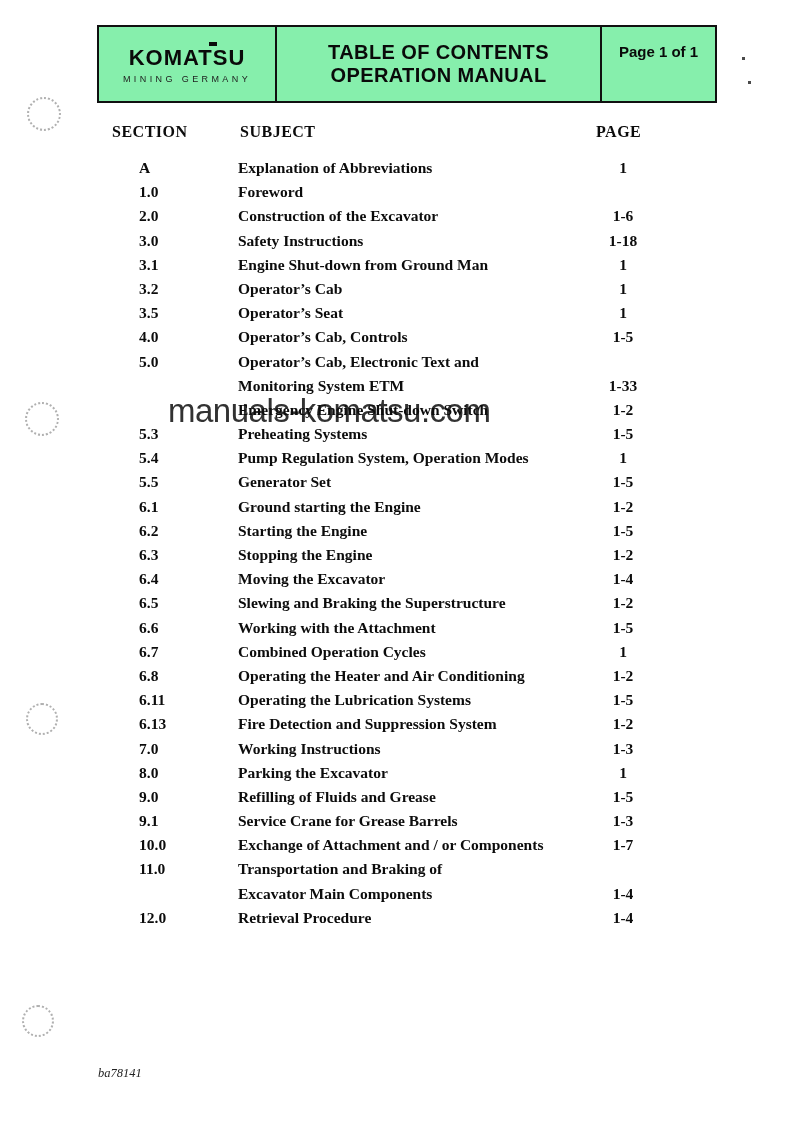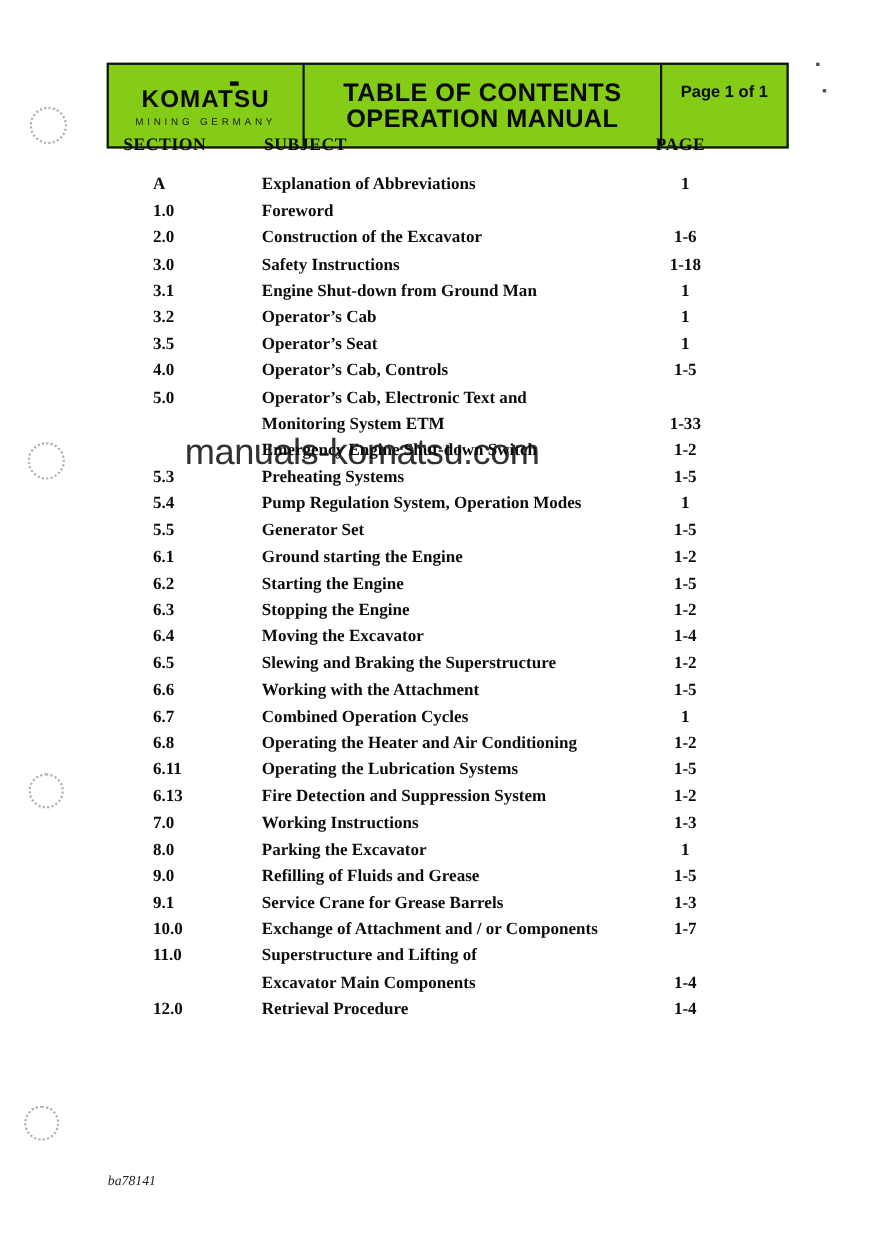--- a/index.html
+++ b/index.html
@@ -3,21 +3,21 @@
 <meta charset="utf-8">
 <style>
   html,body{margin:0;padding:0;background:#ffffff;}
   .sheet{
     position:relative;width:793px;height:1121px;background:#ffffff;
     font-family:"Liberation Serif",serif;color:#0c0c0c;overflow:hidden;
   }
   
   .hdr{
     position:absolute;left:97px;top:25px;width:620px;height:78px;
-    border:2px solid #101010;display:flex;box-sizing:border-box;background:#84cc16;margin-top:32px;
+    border:2px solid #101010;display:flex;box-sizing:border-box;background:#86efac;
   }
   .hdr-cell{box-sizing:border-box;}
   .logo-cell{
     width:178px;border-right:2px solid #101010;
     display:flex;flex-direction:column;align-items:center;justify-content:center;
   }
   .logo-wrap{position:relative;}
   .brand{
     font-family:"Liberation Sans",sans-serif;font-weight:bold;font-size:22px;
     letter-spacing:1px;color:#0a0a0a;
@@ -25,21 +25,21 @@
   .brand-accent{
     position:absolute;top:-3px;left:69%;width:8px;height:4px;background:#0a0a0a;
   }
   .brand-sub{
     font-family:"Liberation Sans",sans-serif;font-weight:normal;font-size:9px;
     letter-spacing:3.4px;margin-top:3px;color:#1c1c1c;
   }
   .title-cell{
     flex:1;border-right:2px solid #101010;
     display:flex;flex-direction:column;align-items:center;justify-content:center;
-    font-family:"Liberation Sans",sans-serif;font-weight:bold;font-size:23px;
+    font-family:"Liberation Sans",sans-serif;font-weight:bold;font-size:20px;
     line-height:23px;letter-spacing:0.4px;color:#0a0a0a;
   }
   .page-cell{
     width:113px;display:flex;justify-content:center;align-items:flex-start;
     padding-top:16px;font-family:"Liberation Sans",sans-serif;font-weight:bold;
     font-size:15px;color:#0a0a0a;
   }
   
   .col-headers{position:absolute;top:123px;left:0;width:100%;font-weight:bold;
     font-size:16px;letter-spacing:0.5px;}
@@ -247,21 +247,21 @@
         <span class="c-sub">Service Crane for Grease Barrels</span>
         <span class="c-pg">1-3</span>
       </div>
       <div class="toc-line">
         <span class="c-sec">10.0</span>
         <span class="c-sub">Exchange of Attachment and / or Components</span>
         <span class="c-pg">1-7</span>
       </div>
       <div class="toc-line">
         <span class="c-sec">11.0</span>
-        <span class="c-sub">Superstructure and Lifting of</span>
+        <span class="c-sub">Transportation and Braking of</span>
         <span class="c-pg"></span>
       </div>
       <div class="toc-line">
         <span class="c-sec"></span>
         <span class="c-sub">Excavator Main Components</span>
         <span class="c-pg">1-4</span>
       </div>
       <div class="toc-line">
         <span class="c-sec">12.0</span>
         <span class="c-sub">Retrieval Procedure</span>

